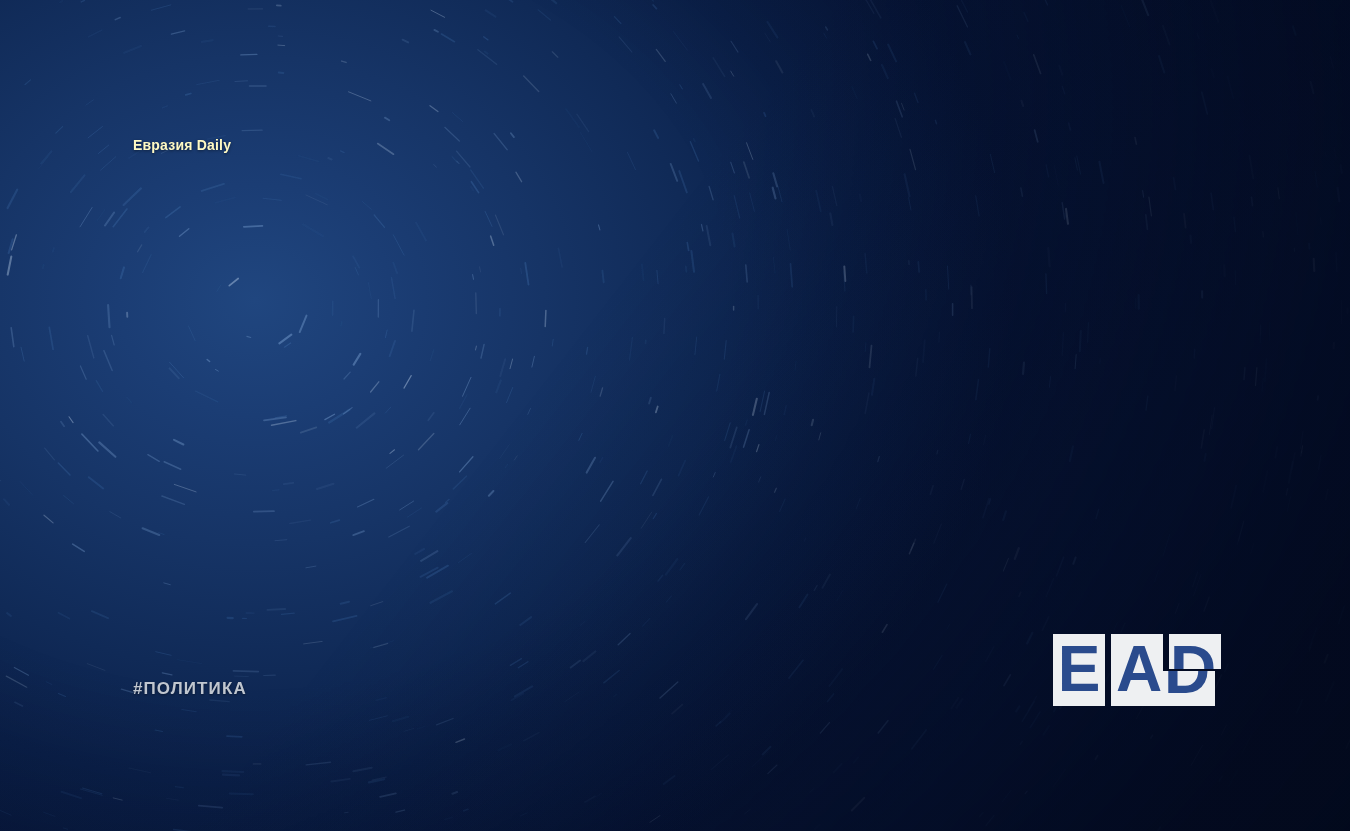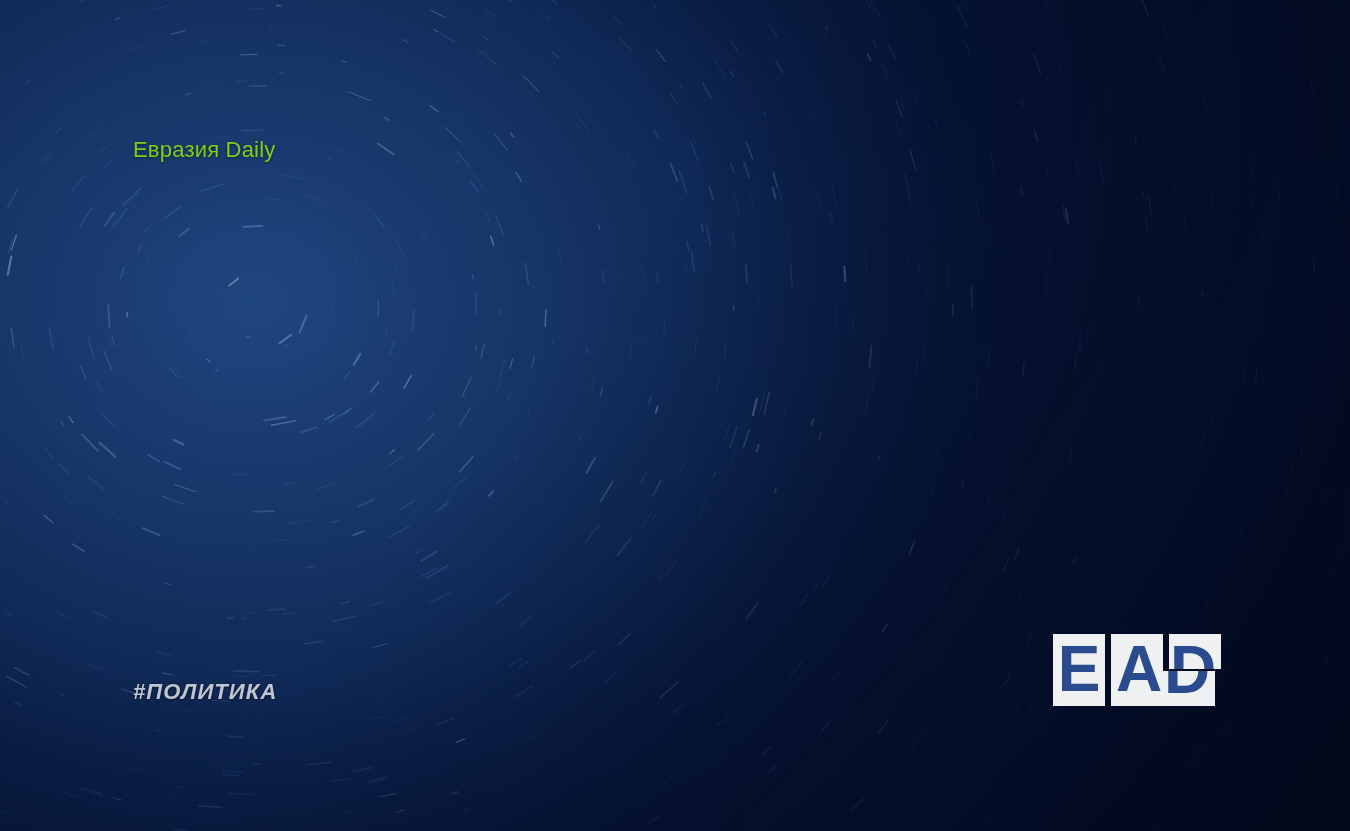--- a/index.html
+++ b/index.html
@@ -59,23 +59,23 @@
   
   .content {
     position: absolute;
     inset: 0;
   }
 
   .brand {
     position: absolute;
     left: 133px;
     top: 137px;
-    font-size: 22px;
-    font-weight: normal;
-    color: #84cc16;
+    font-size: 14px;
+    font-weight: bold;
+    color: #fef9c3;
     letter-spacing: 0.2px;
     white-space: nowrap;
     text-shadow: 0 1px 3px rgba(0,0,0,0.45);
   }
 
   .headline {
     position: absolute;
     left: 133px;
     top: 266px;
     width: 1010px;
@@ -84,27 +84,26 @@
     font-weight: bold;
     color: #ffffff;
     letter-spacing: -0.2px;
     text-shadow: 0 2px 7px rgba(1,8,26,0.55);
   }
 
   .hashtag {
     position: absolute;
     left: 133px;
     top: 679px;
-    font-size: 22px;
+    font-size: 17px;
     font-weight: bold;
     color: #c0c6cf;
     letter-spacing: 1.1px;
     white-space: nowrap;
     text-shadow: 0 1px 3px rgba(0,0,0,0.45);
-    font-style: italic;
   }
 
   
   .ead-logo {
     position: absolute;
     left: 1053px;
     top: 634px;
     width: 168px;
     height: 72px;
   }

